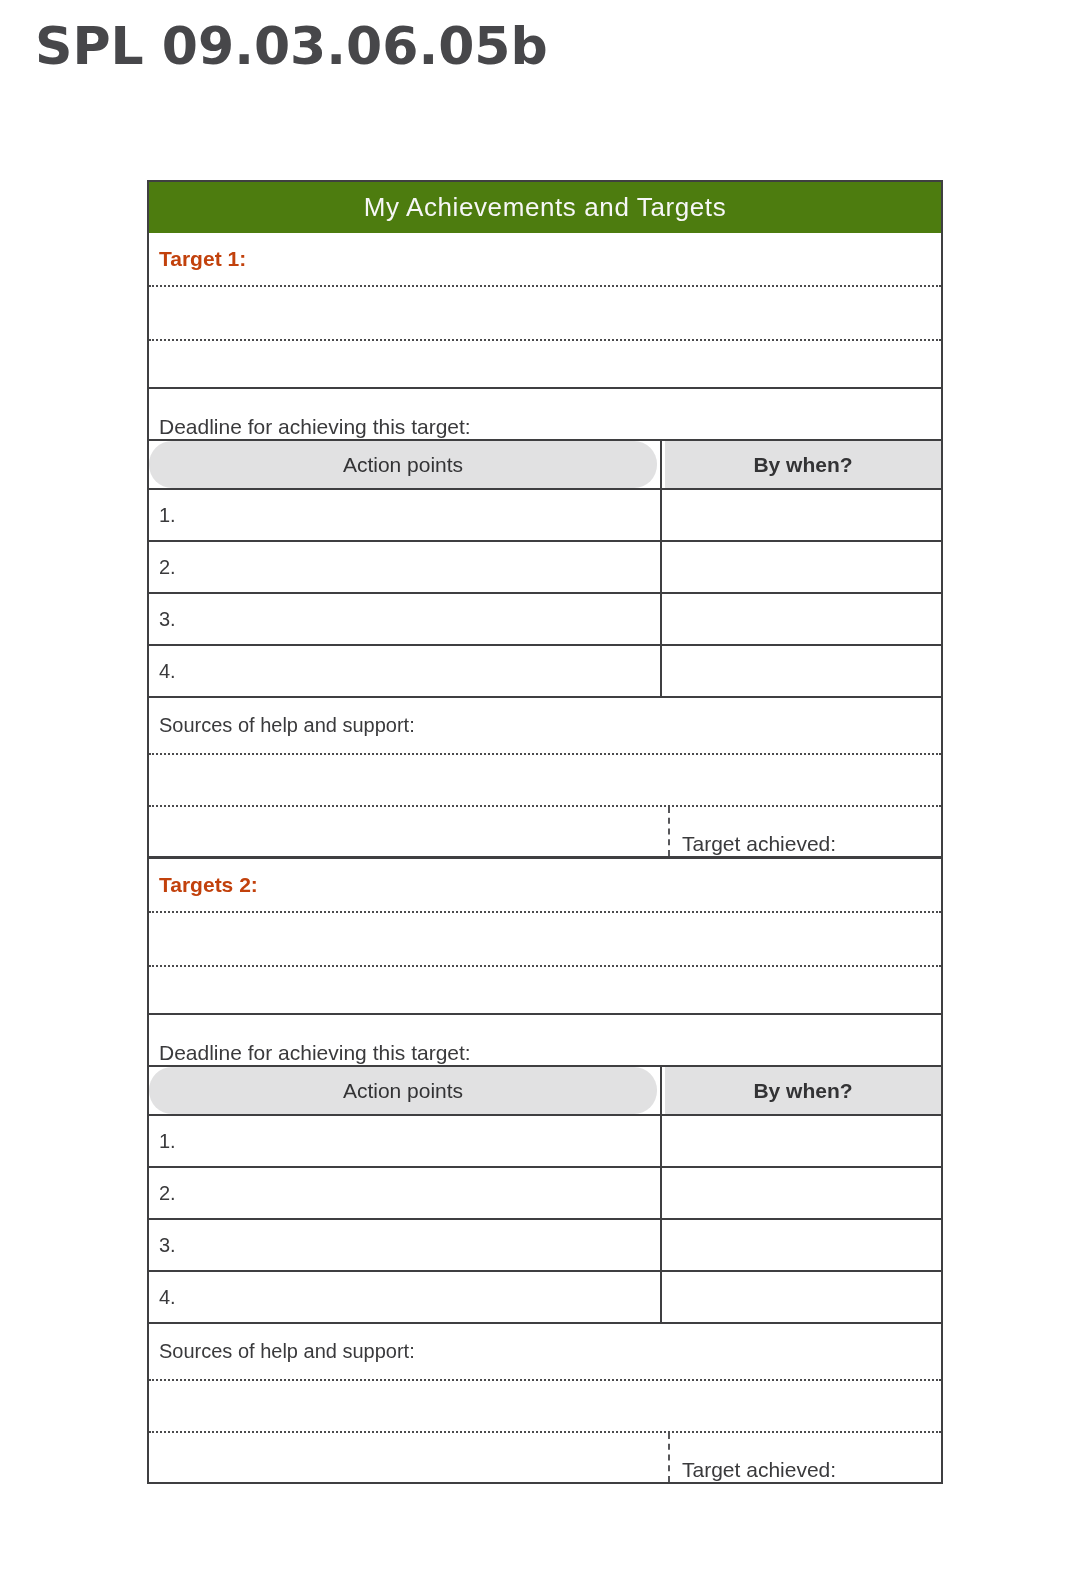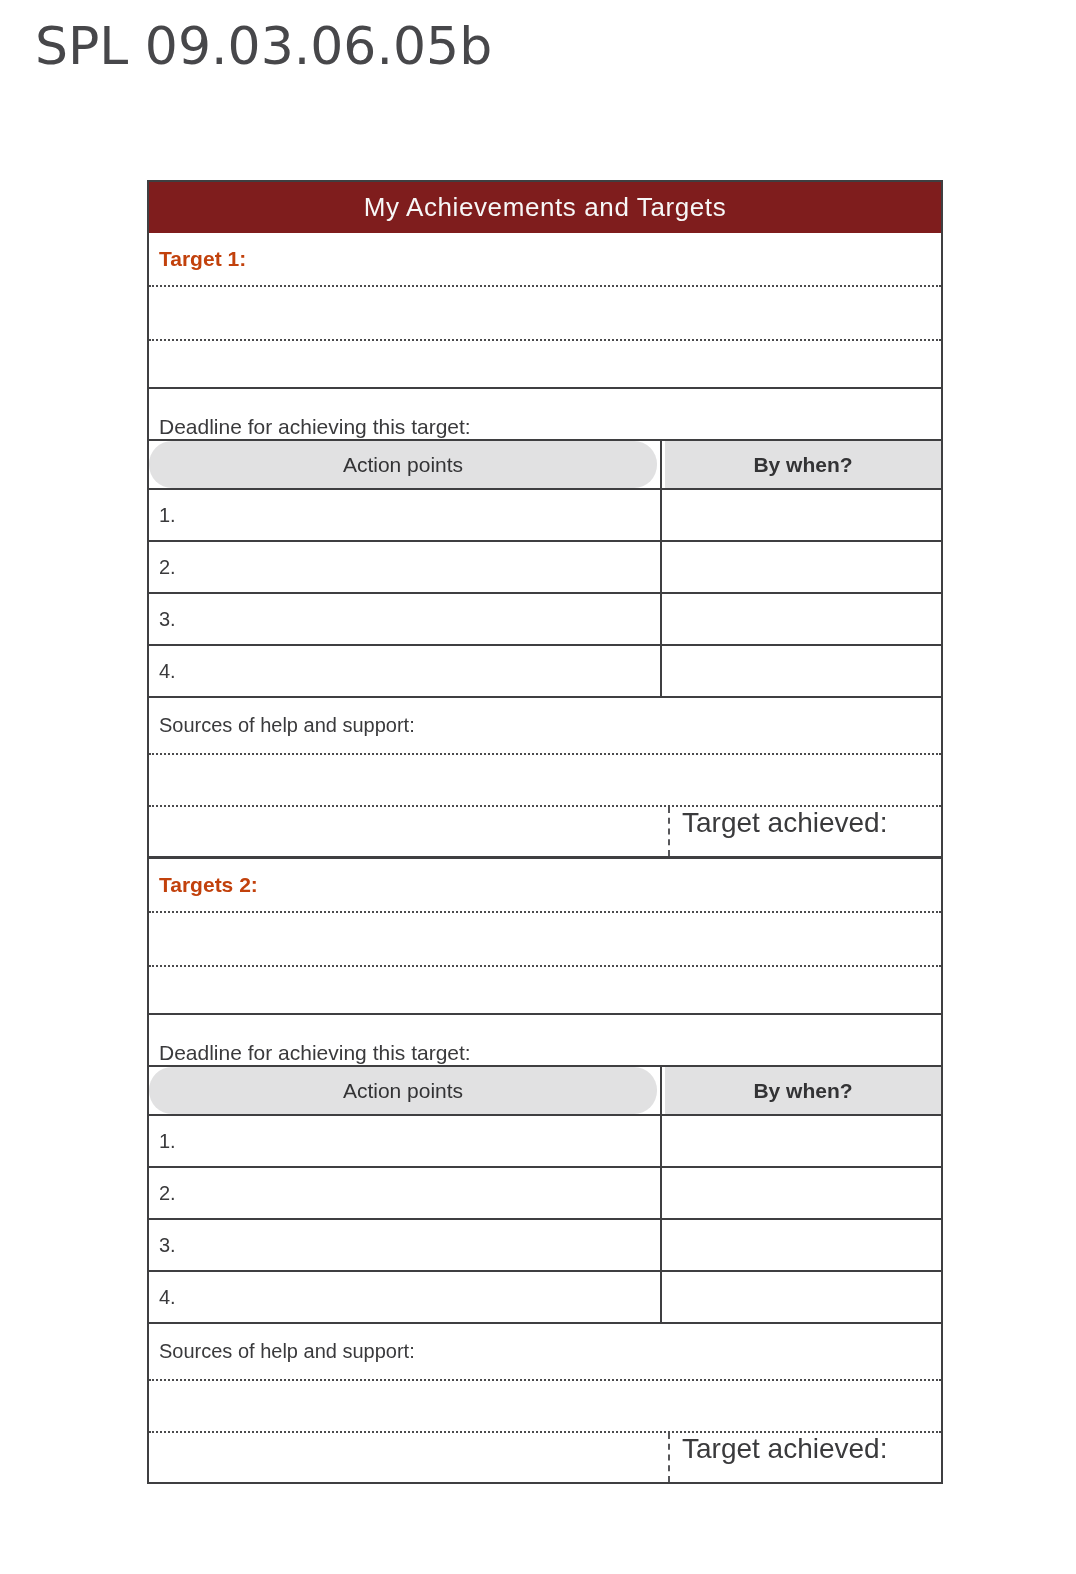--- a/index.html
+++ b/index.html
@@ -5,29 +5,29 @@
   * { box-sizing: border-box; margin: 0; padding: 0; }
   html, body { background: #ffffff; }
   body {
     width: 1076px; height: 1574px; position: relative;
     font-family: "Liberation Sans", "DejaVu Sans", sans-serif;
     color: #3a3a3c;
   }
   .doc-title {
     position: absolute; left: 35px; top: 16px;
     font-family: "DejaVu Sans", "Liberation Sans", sans-serif;
-    font-weight: 400; font-size: 52px; color: #47474a;
+    font-weight: 700; font-size: 52px; color: #47474a;
     letter-spacing: 0px; white-space: nowrap;
   }
   .sheet {
     position: absolute; left: 147px; top: 180px; width: 796px;
     border: 2px solid #3f3f41; background: #ffffff;
   }
   .title-bar {
-    height: 51px; background: #7f1d1d;
+    height: 51px; background: #4d7c0f;
     display: flex; align-items: center; justify-content: center;
   }
   .title-bar span {
     color: #f7f7f7; font-size: 26px; letter-spacing: 0.6px;
   }
   .t-label-row {
     height: 54px; border-bottom: 2px dotted #4b4b4d;
     display: flex; align-items: center; padding: 0 10px;
   }
   .t-label-row span { font-weight: bold; font-size: 21px; color: #c2410c; }
@@ -57,21 +57,21 @@
   .a-right { flex: 1; }
   .src-label-row {
     height: 57px; border-bottom: 2px dotted #4b4b4d;
     display: flex; align-items: center; padding: 0 10px; font-size: 20px;
   }
   .src-blank { height: 52px; border-bottom: 2px dotted #4b4b4d; }
   .ach-row { height: 49px; display: flex; }
   .ach-spacer { width: 519px; }
   .ach-cell {
     flex: 1; border-left: 2px dashed #57575a;
-    display: flex; align-items: flex-start; padding: 0 12px; font-size: 28px;
+    display: flex; align-items: flex-end; padding: 0 12px; font-size: 21px;
   }
   .section-divider { height: 3px; background: #3f3f41; }
 </style>
 </head>
 <body>
 
 <div class="doc-title">SPL 09.03.06.05b</div>
 
 <div class="sheet">
 

